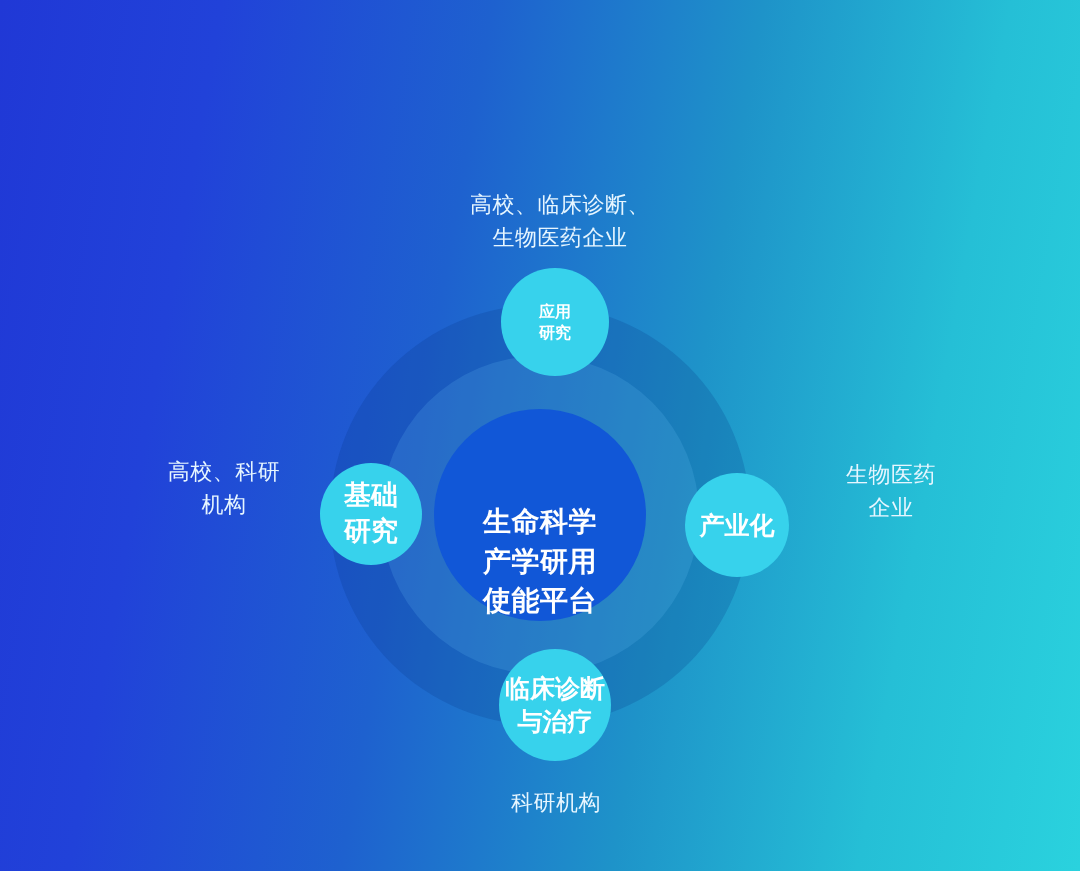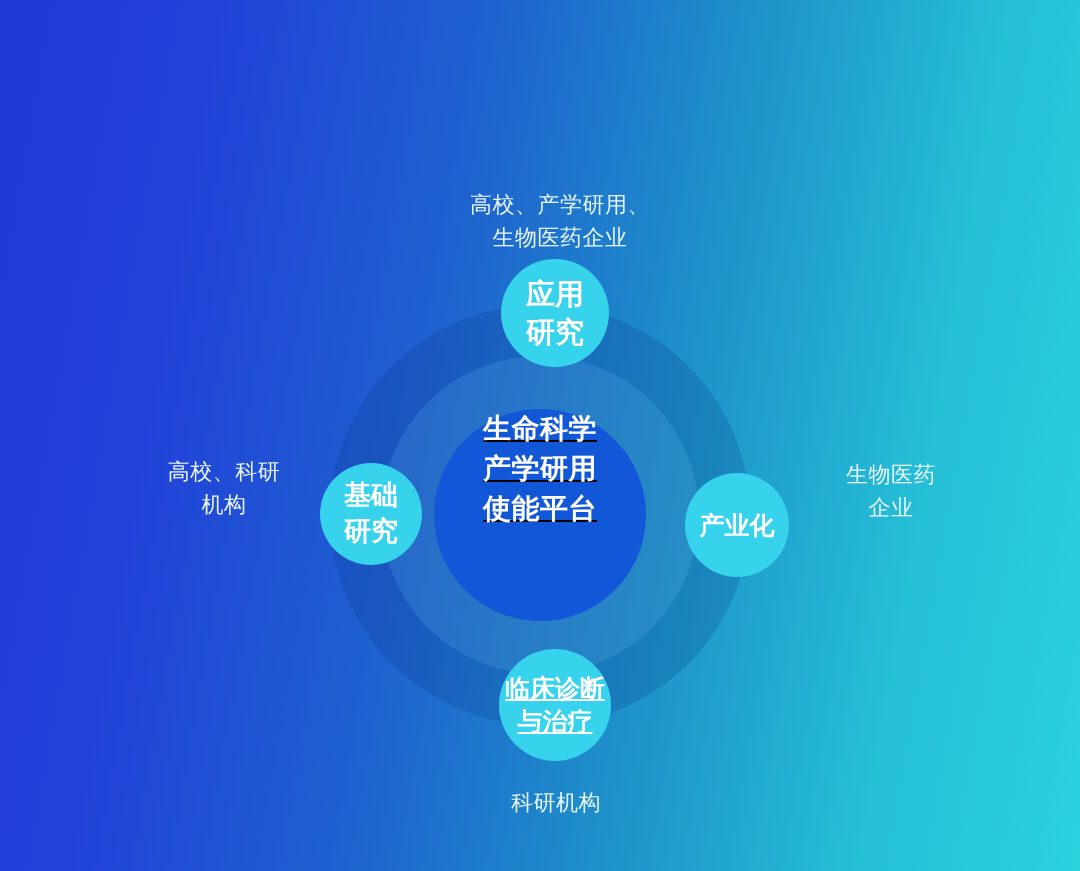--- a/index.html
+++ b/index.html
@@ -108,23 +108,22 @@
   .ring-inner {
     width: 318px;
     height: 318px;
     background: rgba(120, 205, 255, 0.16);
   }
   .core {
     width: 212px;
     height: 212px;
     background: #1157d7;
     display: flex;
-    align-items: flex-start;
+    align-items: flex-end;
     justify-content: center;
-    text-decoration: underline;
   }
   .core-text {
     color: #ffffff;
     font-size: 28px;
     font-weight: bold;
     line-height: 1.42;
     text-align: center;
     letter-spacing: .5px;
   }
 
@@ -136,22 +135,22 @@
     align-items: center;
     justify-content: center;
     color: #ffffff;
     font-weight: bold;
     text-align: center;
     line-height: 1.32;
     box-shadow: 0 0 0 0 rgba(0,0,0,0);
   }
   .node-top {
     width: 108px; height: 108px;
-    left: 501px; top: 259px;
-    font-size: 29px;
+    left: 501px; top: 268px;
+    font-size: 16px;
   }
   .node-left {
     width: 102px; height: 102px;
     left: 320px; top: 463px;
     font-size: 27px;
   }
   .node-right {
     width: 104px; height: 104px;
     left: 685px; top: 473px;
     font-size: 25px;
@@ -191,24 +190,24 @@
       <span class="core-text" style="white-space: pre-line;">生命科学
 产学研用
 使能平台</span>
     </div>
 
     <div class="node node-top" style="white-space: pre-line;">应用
 研究</div>
     <div class="node node-left" style="white-space: pre-line;">基础
 研究</div>
     <div class="node node-right" style="white-space: pre-line;">产业化</div>
-    <div class="node node-bottom" style="white-space: pre-line; text-decoration: underline;">临床诊断
+    <div class="node node-bottom" style="white-space: pre-line;">临床诊断
 与治疗</div>
 
-    <div class="caption caption-top" style="white-space: pre-line;">高校、产学研用、
+    <div class="caption caption-top" style="white-space: pre-line;">高校、临床诊断、
 生物医药企业</div>
     <div class="caption caption-right" style="white-space: pre-line;">生物医药
 企业</div>
     <div class="caption caption-left" style="white-space: pre-line;">高校、科研
 机构</div>
     <div class="caption caption-bottom" style="white-space: pre-line;">科研机构</div>
 
   </div>
 </div>
 

